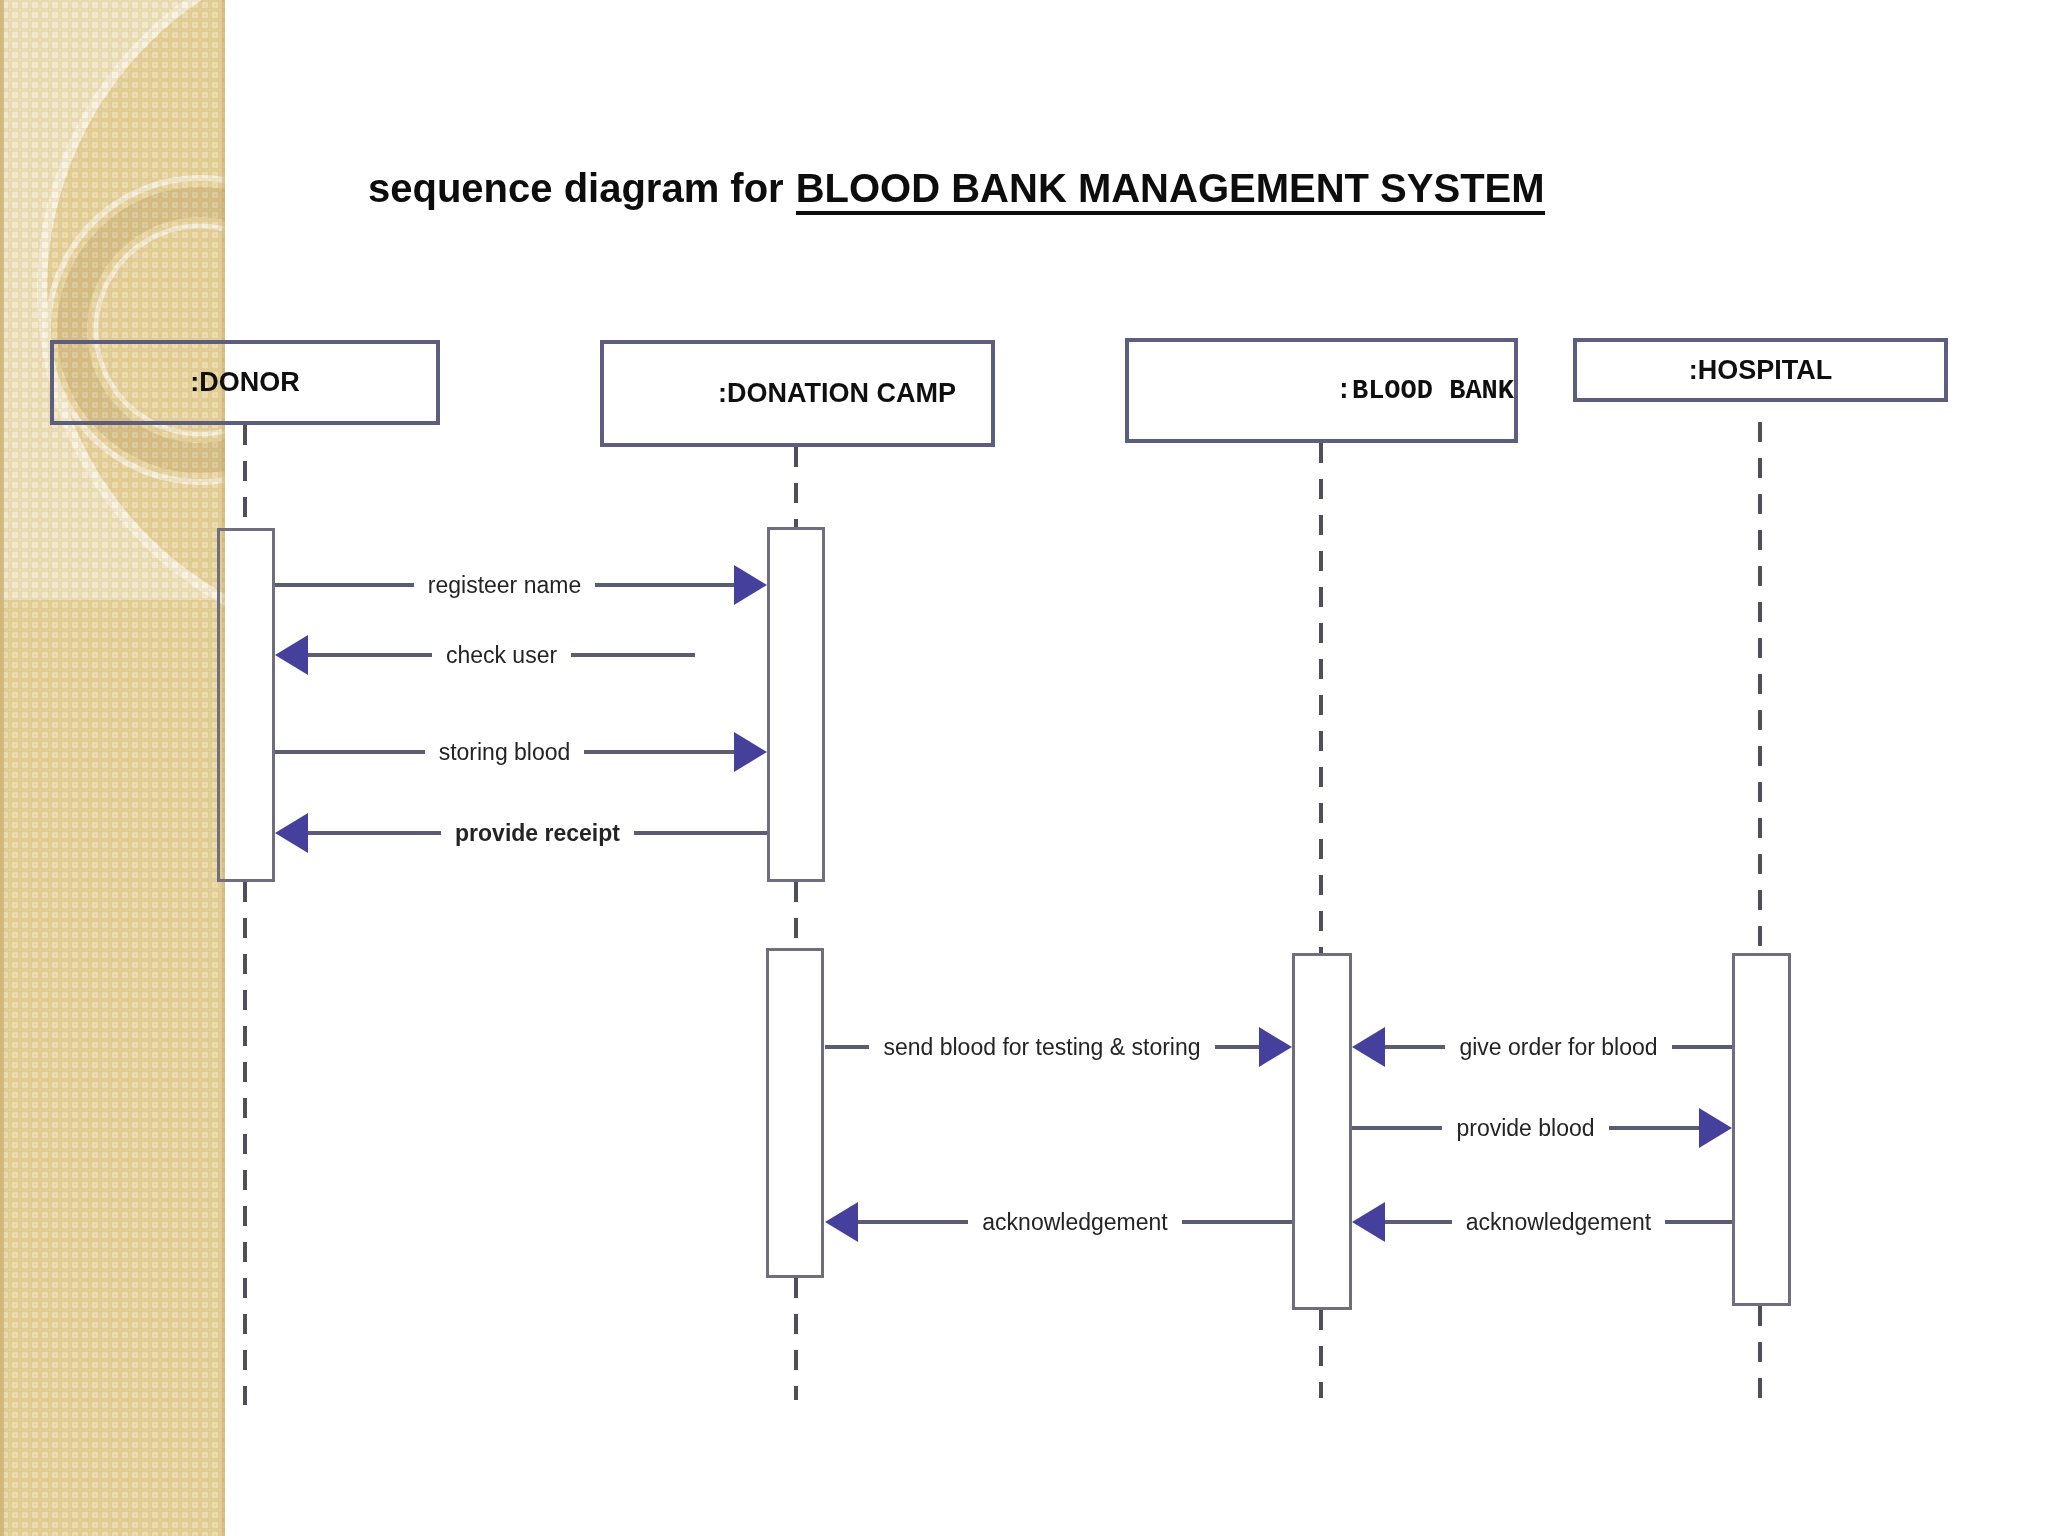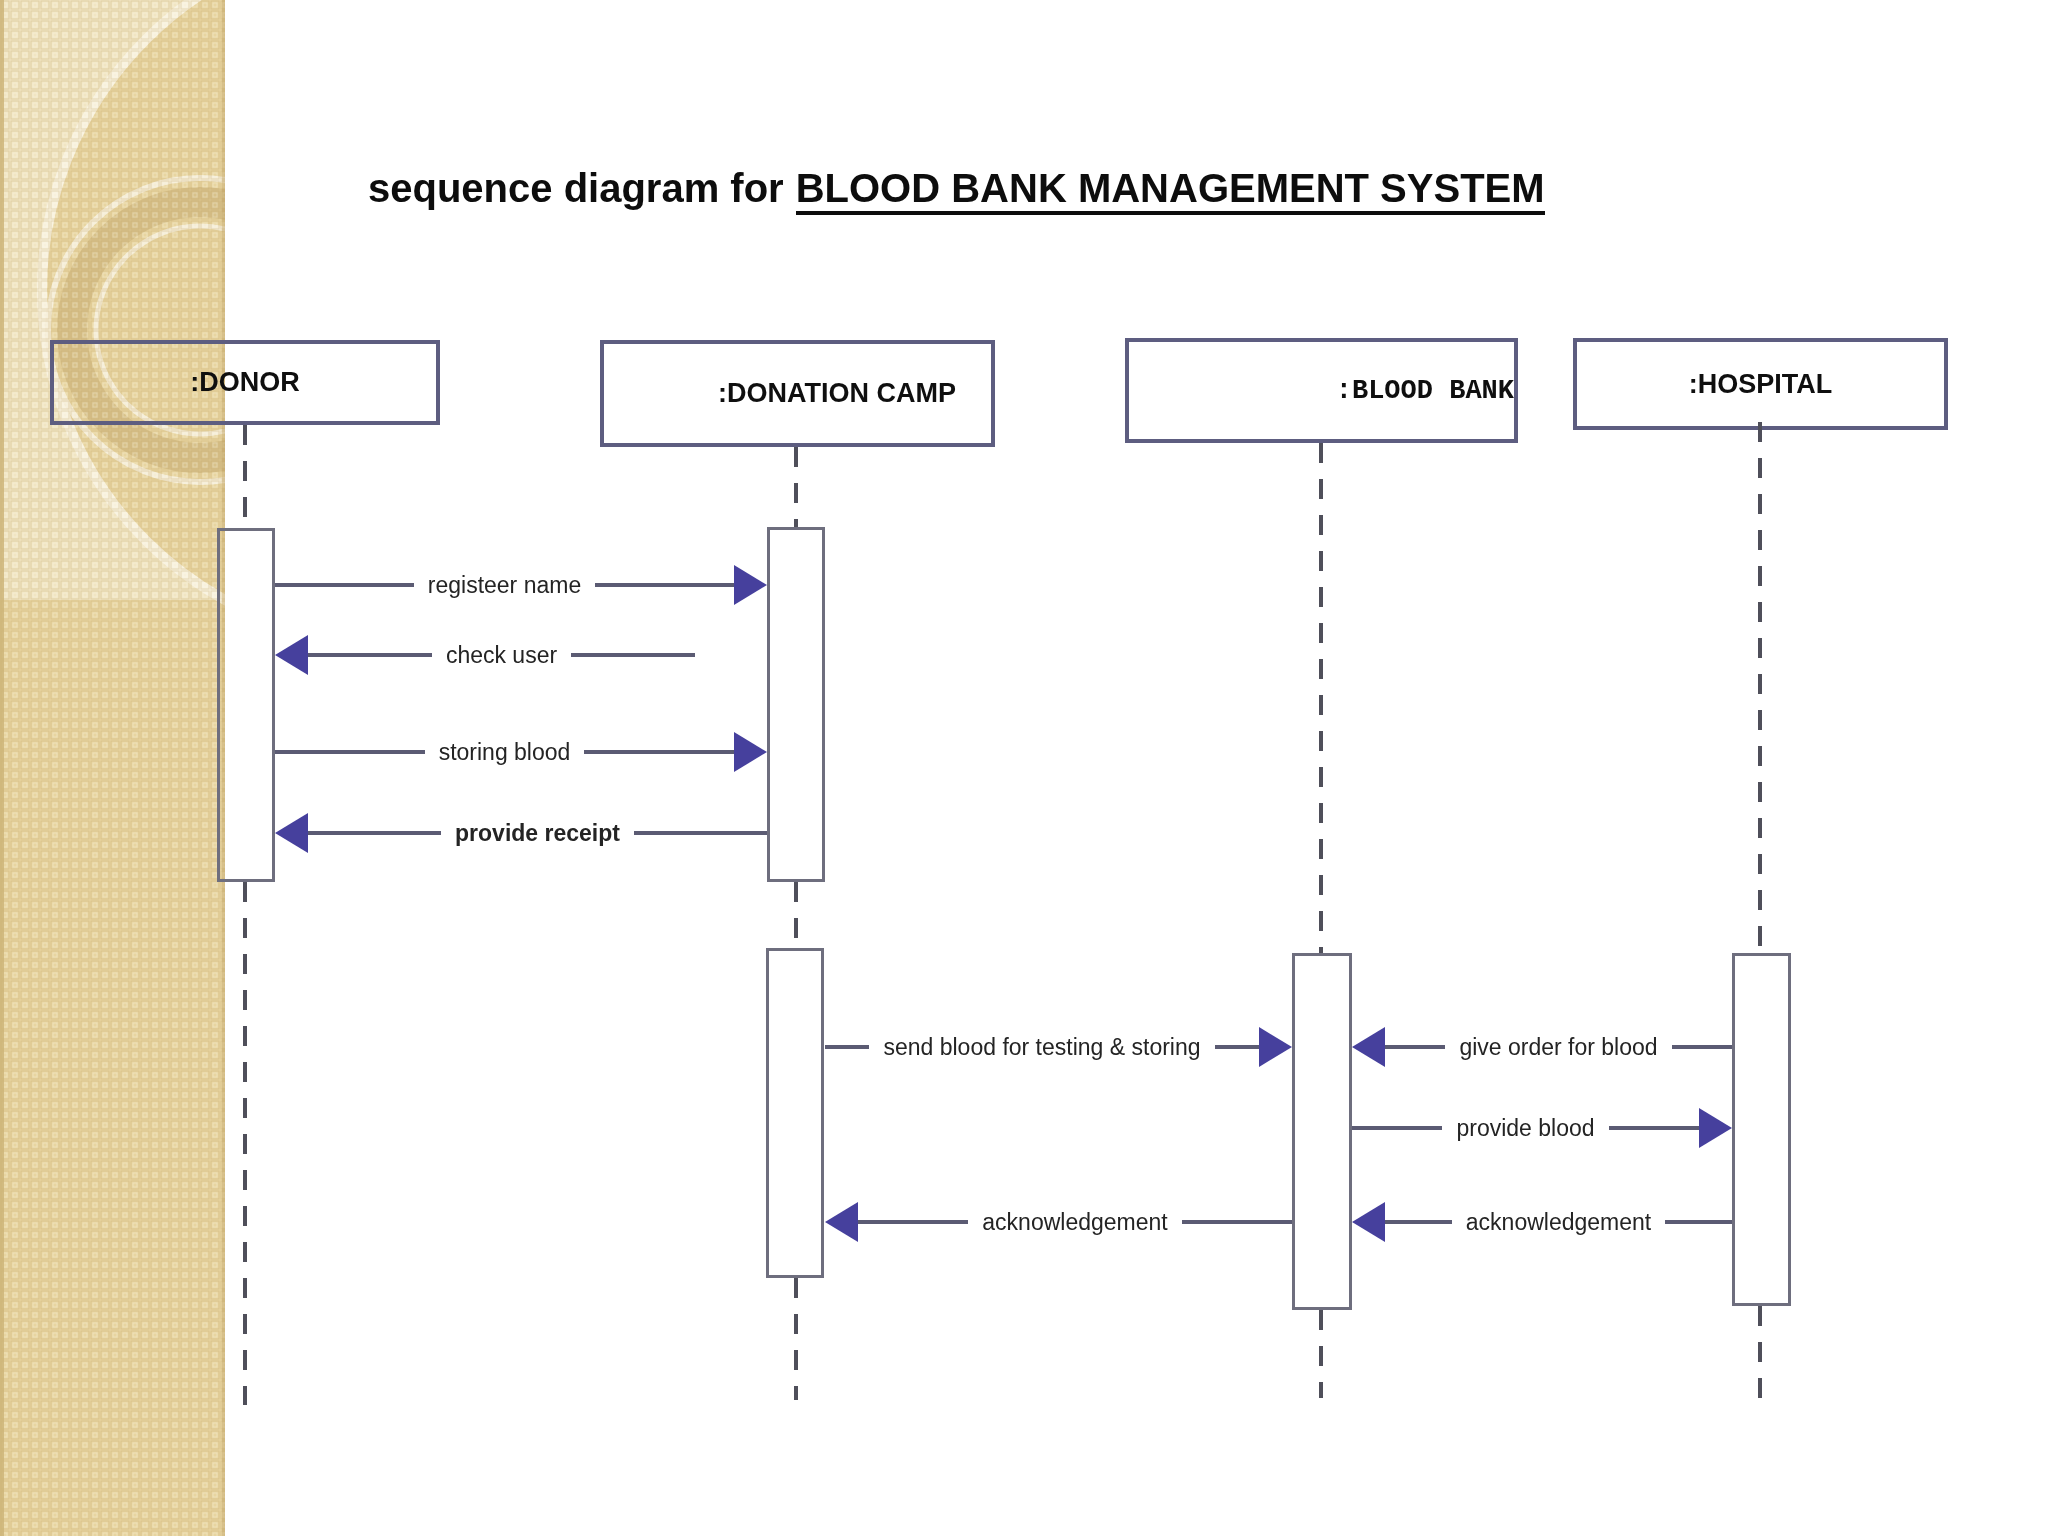--- a/index.html
+++ b/index.html
@@ -108,21 +108,21 @@
 
   <div class="actor-box pad76" style="left:600px;top:340px;width:395px;height:107px;">
     <span>:DONATION CAMP</span>
   </div>
   <div class="actor-box" style="left:50px;top:340px;width:390px;height:85px;">
     <span>:DONOR</span>
   </div>
   <div class="actor-box pad78" style="left:1125px;top:338px;width:393px;height:105px;">
     <span>:BLOOD BANK</span>
   </div>
-  <div class="actor-box" style="left:1573px;top:338px;width:375px;height:92px;">
+  <div class="actor-box" style="left:1573px;top:338px;width:375px;height:64px;">
     <span>:HOSPITAL</span>
   </div>
 
   <div class="lifeline-seg" style="left:243px;top:425px;height:103px;"></div>
   <div class="lifeline-seg" style="left:243px;top:882px;height:523px;"></div>
 
   <div class="lifeline-seg" style="left:794px;top:447px;height:80px;"></div>
   <div class="lifeline-seg" style="left:794px;top:882px;height:66px;"></div>
   <div class="lifeline-seg" style="left:794px;top:1278px;height:122px;"></div>
 

